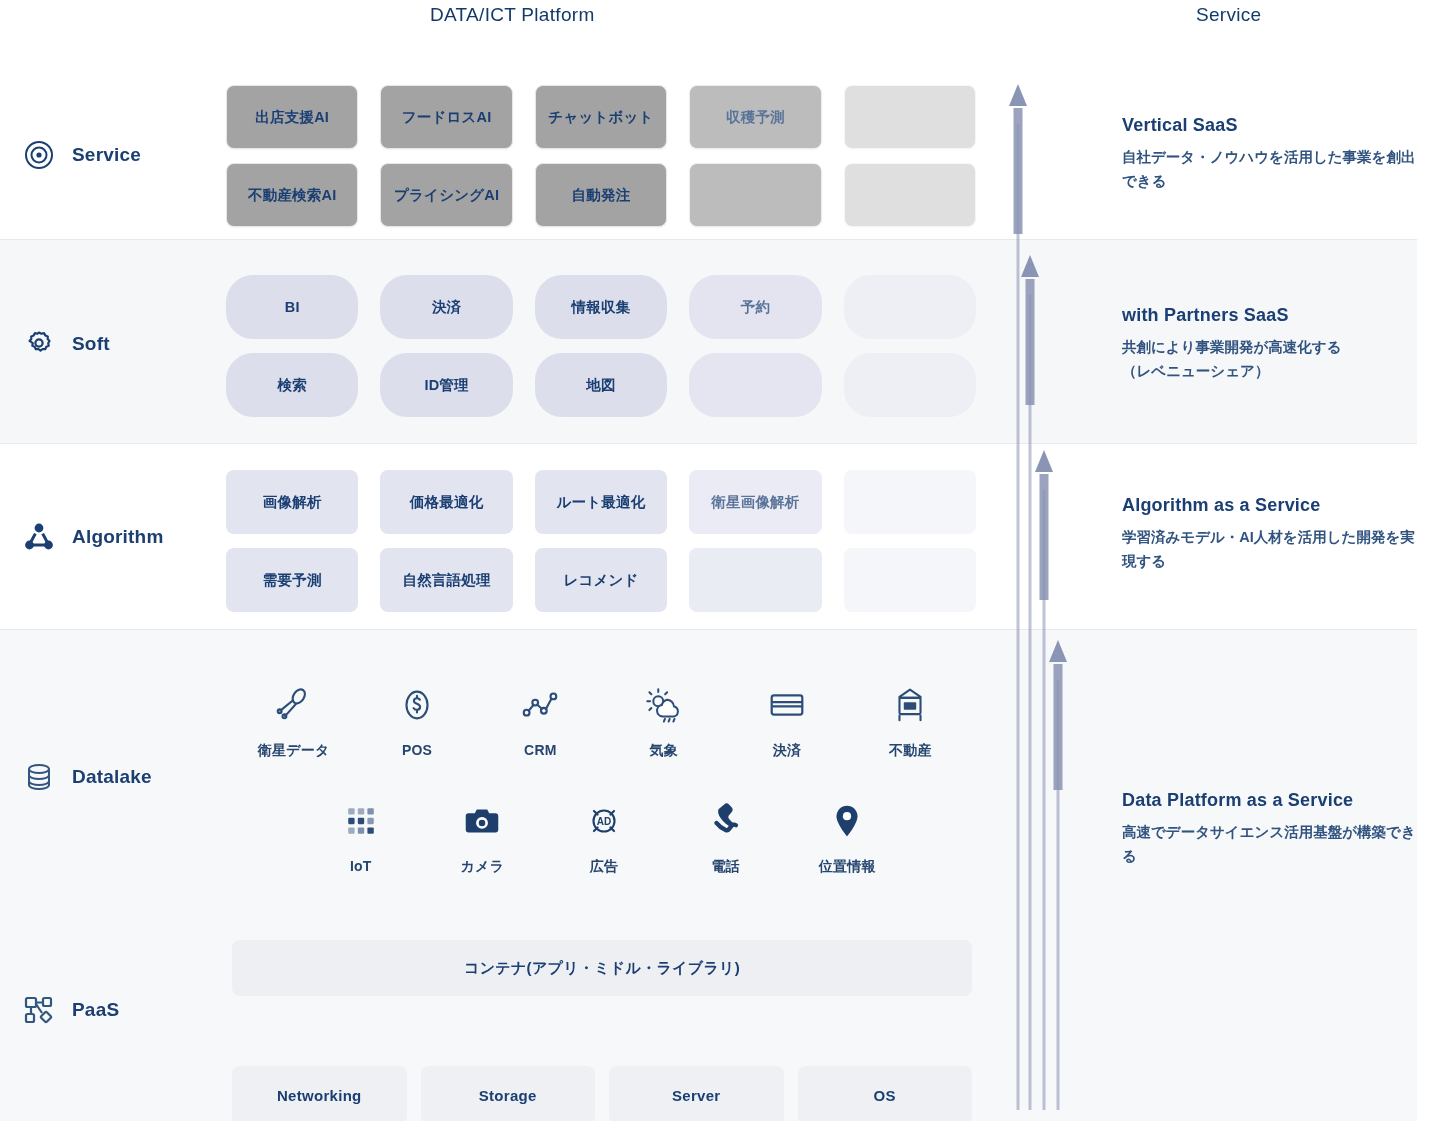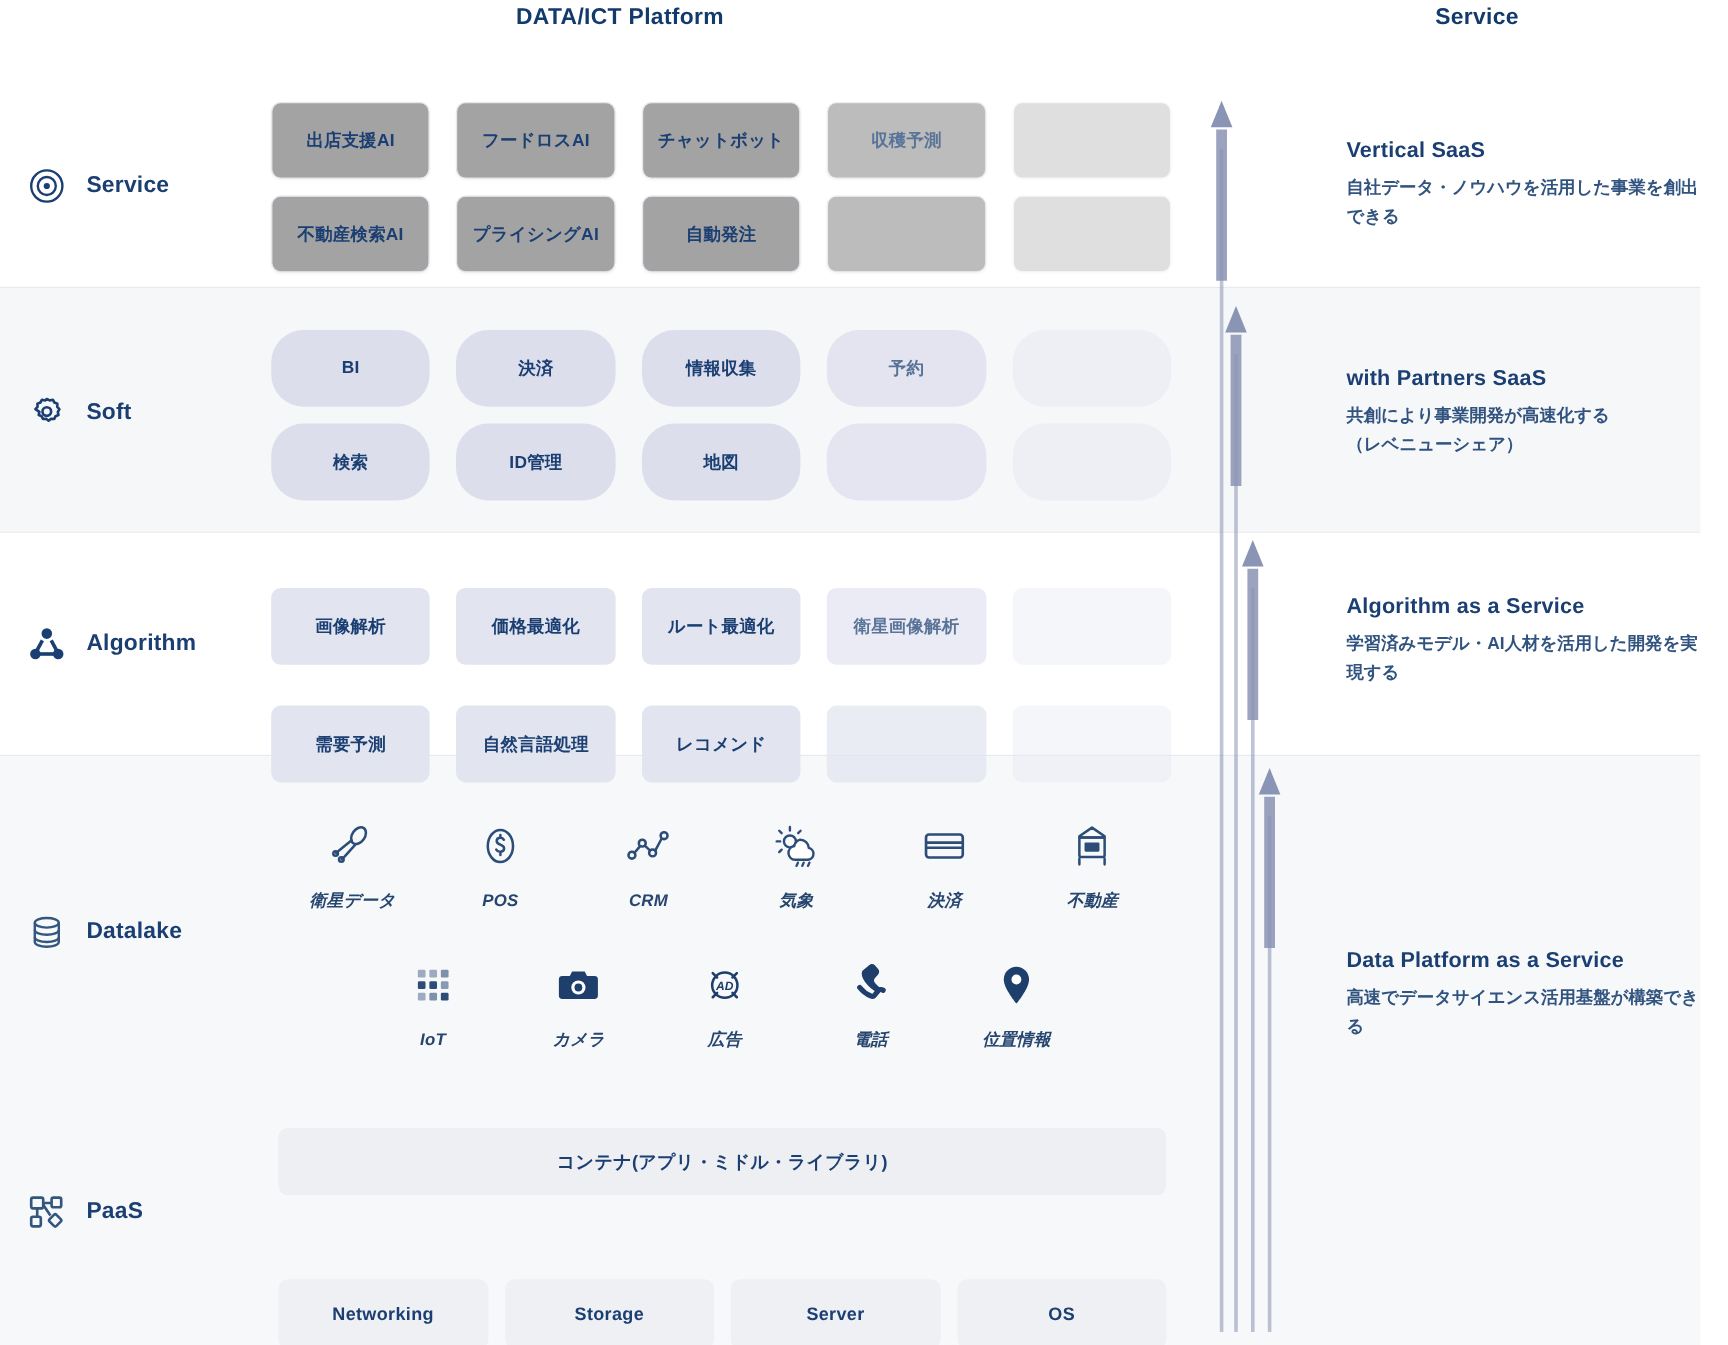--- a/index.html
+++ b/index.html
@@ -8,21 +8,21 @@
     width: 1440px; height: 1121px;
     background: #ffffff;
     font-family: "Liberation Sans", "DejaVu Sans", sans-serif;
     overflow: hidden;
   }
   #root { position: relative; width: 1440px; height: 1121px; background:#fff; }
 
   
   .col-head {
     position: absolute;
-    font-size: 19px; font-weight: 700; color: #123a6b;
+    font-size: 19px; font-weight: 400; color: #123a6b;
     letter-spacing: .3px; white-space: nowrap;
   }
   #head-platform { left: 430px; top: 4px; }
   #head-service  { left: 1196px; top: 4px; }
 
   
   .band { position: absolute; left: 0; width: 1417px; }
   #band-soft     { top: 240px;  height: 203px; background: #f6f7f9; }
   #band-base     { top: 630px;  height: 491px; background: #f7f8fa; }
 
@@ -52,37 +52,37 @@
   #grid-algorithm { top: 470px; }
 
   .card {
     height: 64px; border-radius: 8px;
     display: flex; align-items: center; justify-content: center;
     font-size: 14.5px; font-weight: 700; color: #1b3f72;
     white-space: nowrap; letter-spacing: .2px;
   }
   .card.white  { background: #a3a3a3; border: 1px solid #e3e7ee; box-shadow: 0 1px 2px rgba(20,40,80,.05); }
   .card.lav    { background: #dcdeec; border-radius: 27px; }
-  .card.lav2   { background: #e2e4f0; margin-top: 20px; }
+  .card.lav2   { background: #e2e4f0; }
   .card.empty  { color: transparent; }
 
   
   .fade-4 { opacity: .72; }
   .fade-5 { opacity: .34; }
 
   
   #dl-row1 {
     position: absolute; left: 232px; top: 682px; width: 740px;
     display: grid; grid-template-columns: repeat(6, 1fr);
   }
   #dl-row2 {
     position: absolute; left: 300px; top: 798px; width: 608px;
     display: grid; grid-template-columns: repeat(5, 1fr);
   }
-  .dl-item { display: flex; flex-direction: column; align-items: center; gap: 14px; font-style: italic; }
+  .dl-item { display: flex; flex-direction: column; align-items: center; gap: 14px; }
   .dl-item .gfx { width: 46px; height: 46px; display: flex; align-items: center; justify-content: center; }
   .dl-item .cap {
     font-size: 14px; font-weight: 700; color: #26456f; white-space: nowrap; letter-spacing:.2px;
   }
 
   
   #paas-container {
     position: absolute; left: 232px; top: 940px; width: 740px; height: 56px;
     background: #edeff3; border-radius: 8px;
     display: flex; align-items: center; justify-content: center;

